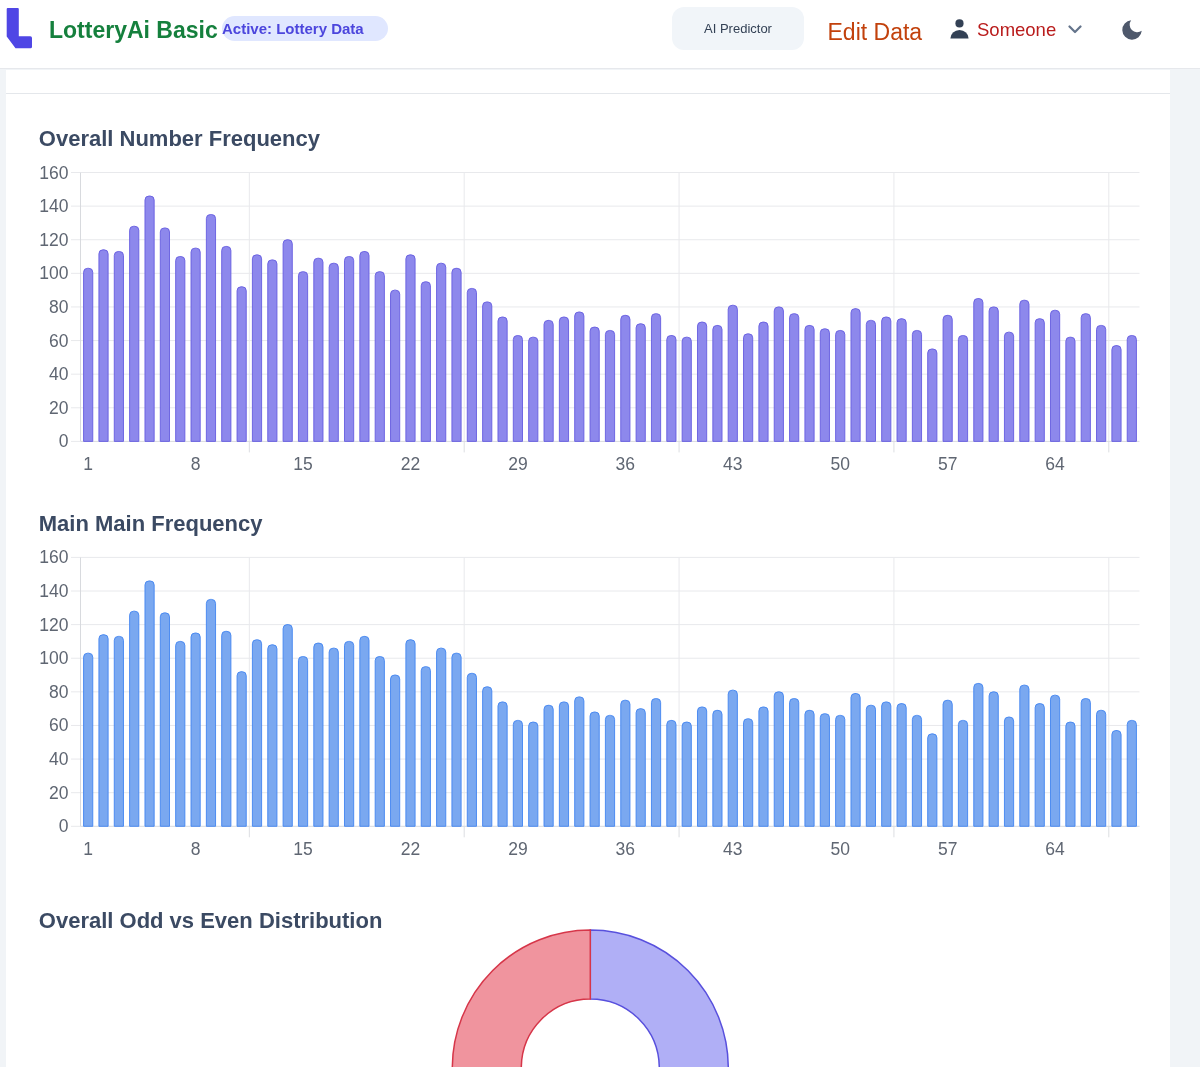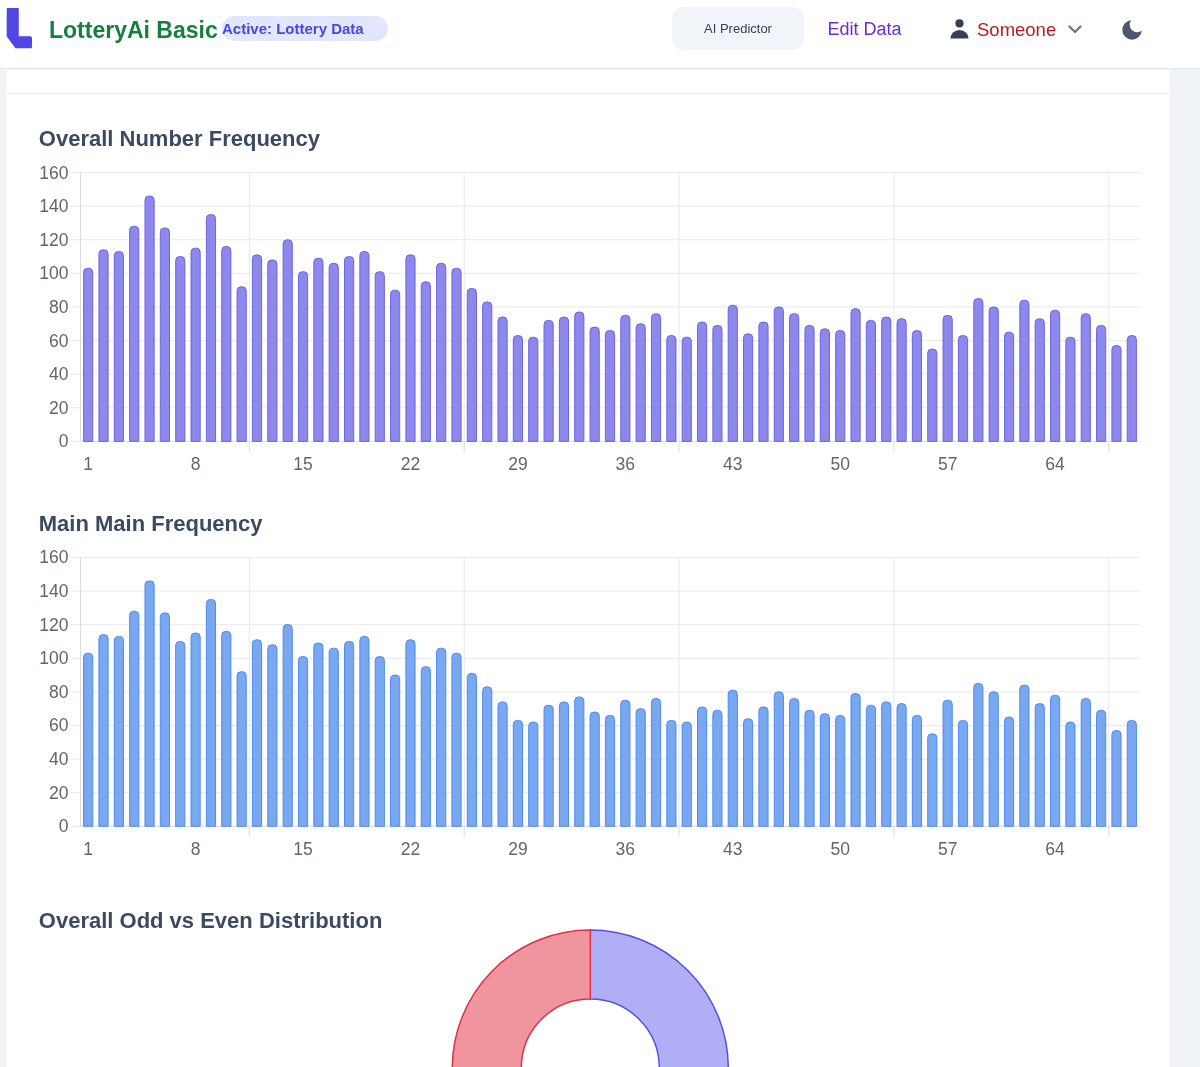--- a/index.html
+++ b/index.html
@@ -2,21 +2,21 @@
 <html><head><meta charset="utf-8">
 <style>
 * { margin:0; padding:0; box-sizing:border-box; }
 html,body { width:1200px; height:1067px; background:#f1f4f7; font-family:"Liberation Sans", sans-serif; overflow:hidden; position:relative; }
 header { position:absolute; left:0; top:0; width:1200px; height:69px; background:#ffffff; border-bottom:1px solid #e6e8ec; }
 .card { position:absolute; left:6px; top:70px; width:1164px; height:997px; background:#ffffff; }
 .divider { position:absolute; left:6px; top:92.5px; width:1164px; height:1px; background:#e4e7eb; }
 .brand { position:absolute; left:49px; top:17px; font-size:23px; font-weight:bold; color:#15803d; letter-spacing:0; }
 .badge { position:absolute; left:222px; top:15.5px; width:166px; height:25px; background:#e0e7ff; border-radius:13px; color:#4c46dd; font-weight:bold; font-size:15px; line-height:25px; }
 .btn { position:absolute; left:672px; top:7px; width:132px; height:43px; background:#f1f5f9; border-radius:12px; color:#334155; font-size:13px; text-align:center; line-height:43px; }
-.edit { position:absolute; left:827.5px; top:18.5px; color:#6d28d9; font-size:18px; }
+.edit { position:absolute; left:827.5px; top:18.5px; color:#c2410c; font-size:23px; }
 .someone { position:absolute; left:977px; top:18.5px; color:#b91c1c; font-size:18.5px; }
 h3 { position:absolute; left:38.8px; font-size:22px; font-weight:bold; color:#3b4a63; }
 </style></head>
 <body>
 <header></header>
 <div class="card"></div>
 <div class="divider"></div>
 <svg width="40" height="50" viewBox="0 0 40 50" style="position:absolute;left:0;top:0">
 <path d="M8.2,8 L17.8,8 Q18.8,8 18.8,9 L18.8,36.3 L30.3,36.3 Q32,36.3 32,38 L32,46.7 Q32,48.2 30.5,48.2 L15.5,48.2 L6.7,36.6 L6.7,9 Q6.7,8 7.7,8 Z" fill="#4f46e5"></path>
 </svg>

